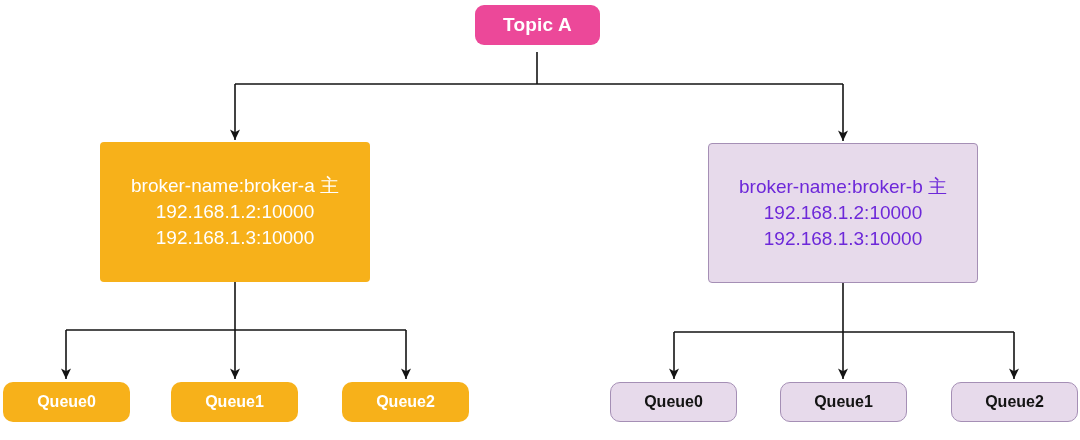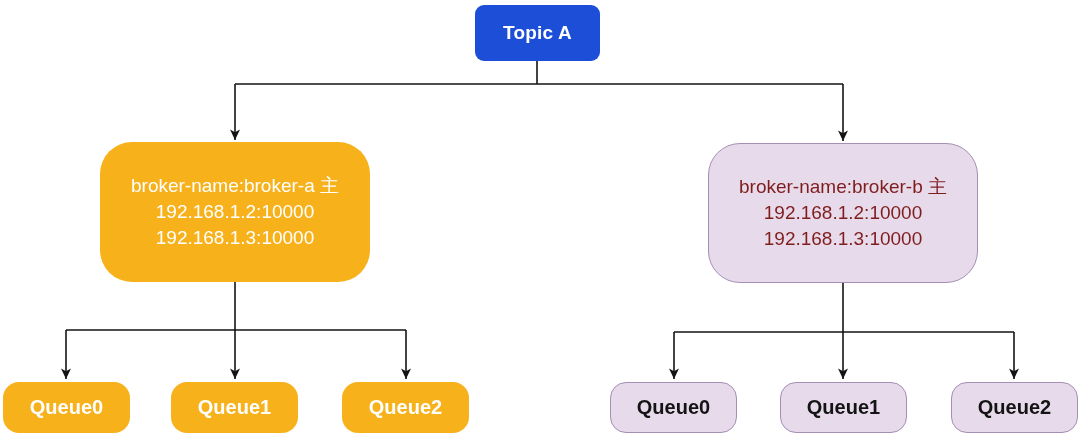--- a/index.html
+++ b/index.html
@@ -7,33 +7,33 @@
     position:relative;width:1080px;height:440px;background:#ffffff;overflow:hidden;
     font-family:"Liberation Sans",sans-serif;
   }
   svg.connectors{position:absolute;left:0;top:0;width:1080px;height:440px;}
   .ln{fill:none;stroke:#141414;stroke-width:1.6px;}
   .node{
     position:absolute;display:flex;align-items:center;justify-content:center;
     flex-direction:column;text-align:center;box-sizing:border-box;
   }
   .topic{
-    left:475px;top:5px;width:125px;height:56px;background:#1d4ed8;border-radius:9px;
+    left:475px;top:5px;width:125px;height:40px;background:#ec4899;border-radius:9px;
     color:#ffffff;font-size:19px;font-weight:700;letter-spacing:.2px;
   }
   .broker{
-    width:270px;height:140px;border-radius:32px;font-size:19px;line-height:26px;
+    width:270px;height:140px;border-radius:4px;font-size:19px;line-height:26px;
     padding:4px 6px;
   }
   .broker-a{left:100px;top:142px;background:#F7B11A;color:#ffffff;}
-  .broker-b{left:708px;top:143px;background:#E7DAEB;border:1px solid #A58FB5;color:#7f1d1d;}
+  .broker-b{left:708px;top:143px;background:#E7DAEB;border:1px solid #A58FB5;color:#6d28d9;}
   .bline{white-space:nowrap;}
   .gap{margin-top:26px;}
   .queue{
-    top:382px;width:127px;height:51px;border-radius:16px;font-size:20px;font-weight:600;
+    top:382px;width:127px;height:40px;border-radius:10px;font-size:16px;font-weight:600;
   }
   .queue-yellow{background:#F7B11A;color:#ffffff;}
   .queue-purple{background:#E7DAEB;border:1px solid #A58FB5;color:#141414;}
   .qa0{left:3px;}  .qa1{left:171px;} .qa2{left:342px;}
   .qb0{left:610px;}.qb1{left:780px;} .qb2{left:951px;}
 </style>
 </head>
 <body>
 
 <div class="canvas">

